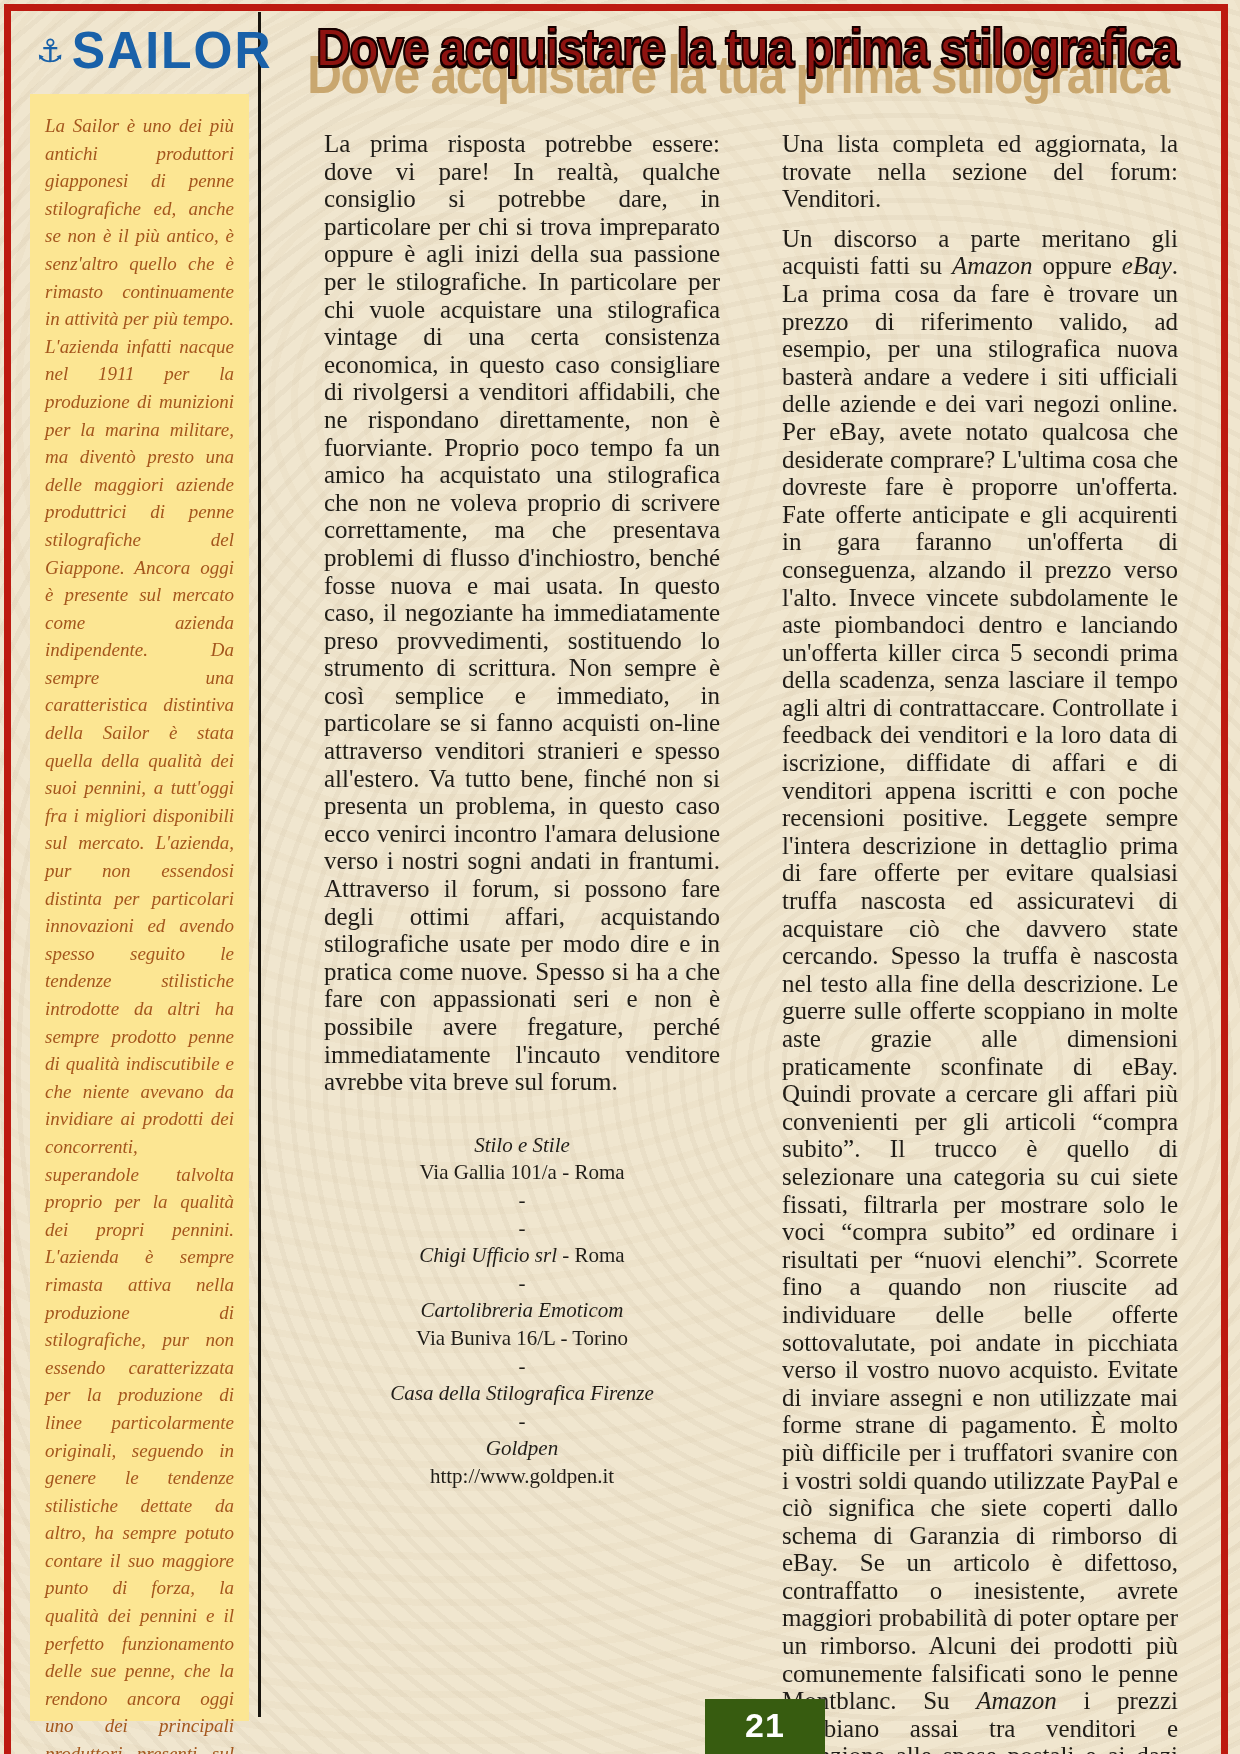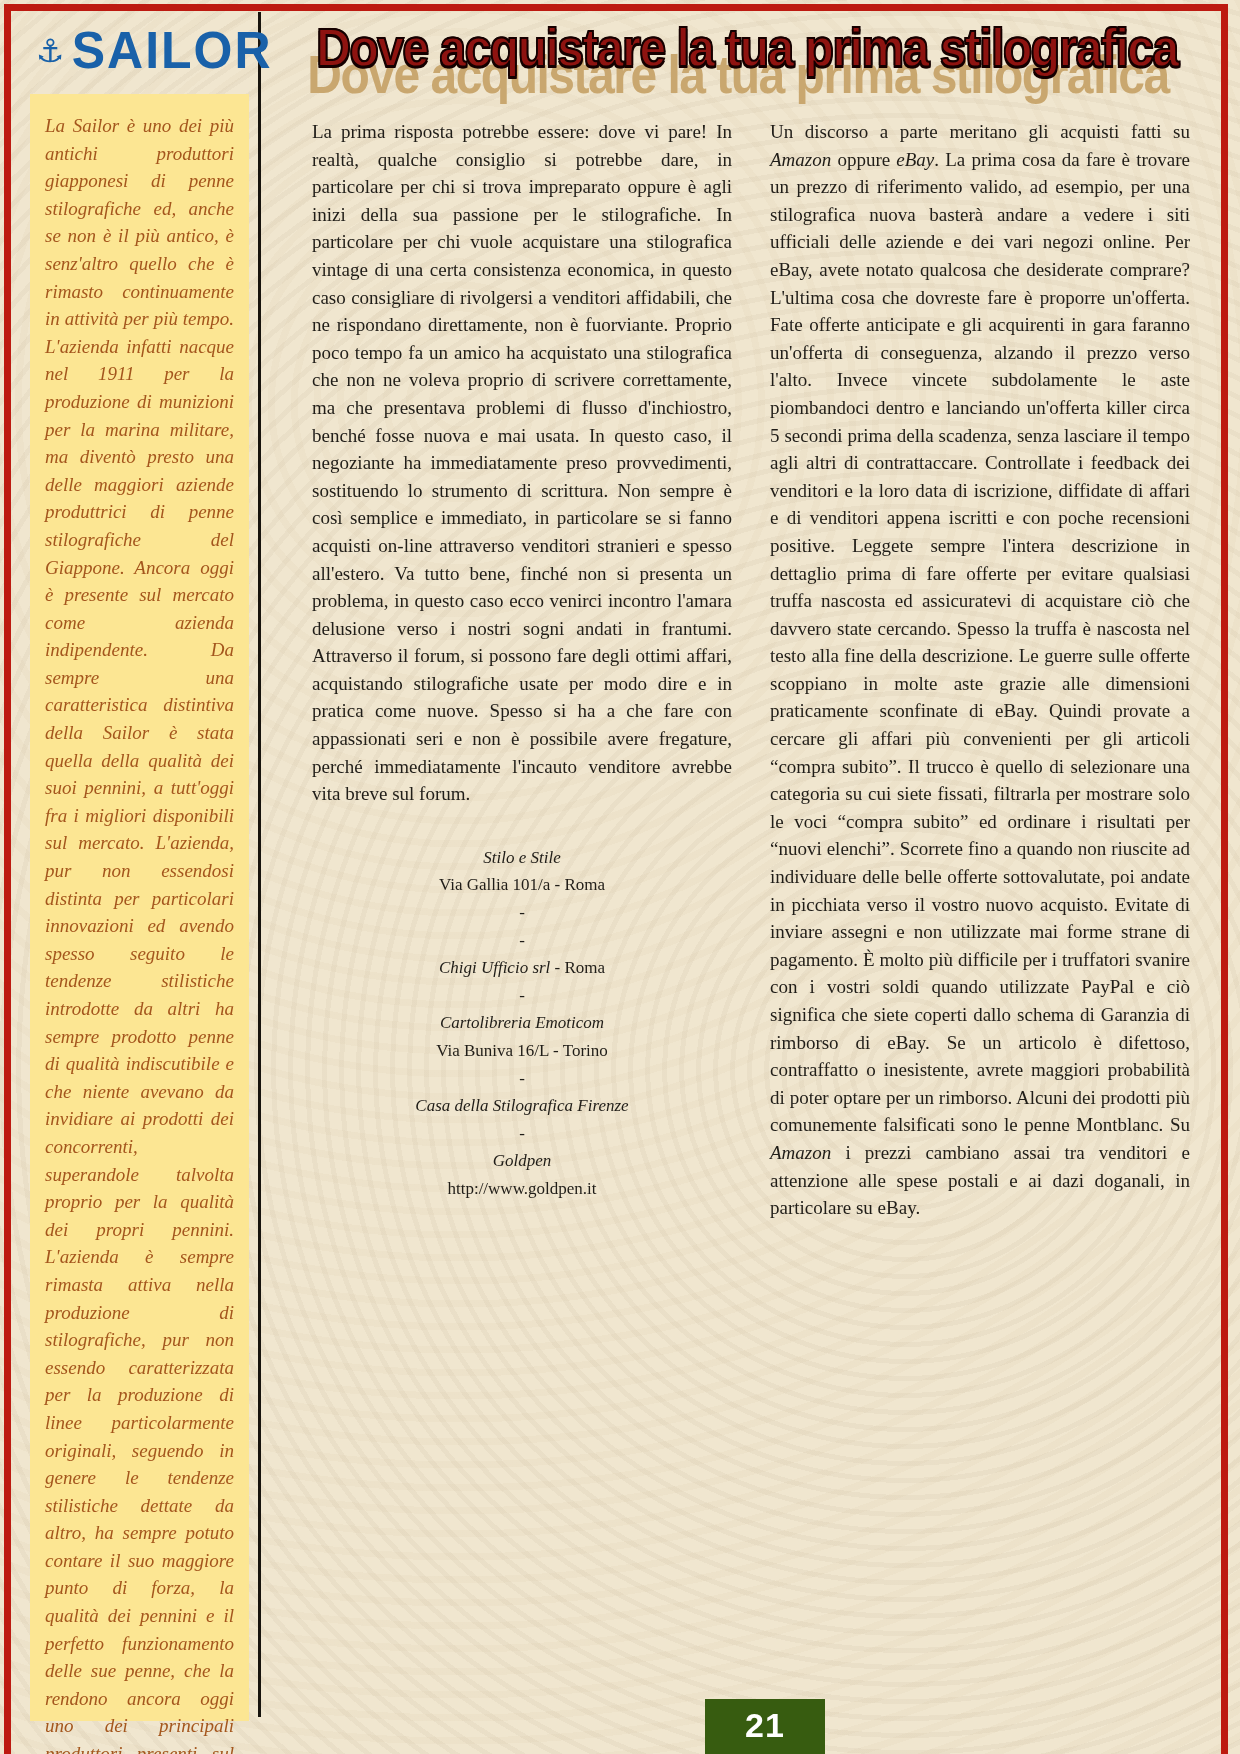--- a/index.html
+++ b/index.html
@@ -38,25 +38,25 @@
     background:#fce693;box-sizing:border-box;padding:18px 15px;z-index:1;
   }
   .sidebar p{
     margin:0;font-style:italic;font-size:19px;line-height:27.6px;color:#a4561d;
     text-align:justify;hyphens:auto;-webkit-hyphens:auto;
   }
   .col{position:absolute;top:118px;width:420px;color:#201d18;}
   .col-left{left:312px;}
   .col-right{left:770px;}
   .body-p{
-    margin:0;font-size:19px;line-height:27.6px;text-align:justify;
+    margin:12px;font-size:25px;line-height:27.6px;text-align:justify;
     hyphens:auto;-webkit-hyphens:auto;
   }
   .it{font-style:italic;}
-  .shops{text-align:center;font-size:17px;line-height:27.6px;margin-top:36px;}
+  .shops{text-align:center;font-size:21px;line-height:27.6px;margin-top:36px;}
   .shop-line{min-height:27.6px;}
   .url{cursor:pointer;}
   .pagenum{
     position:absolute;left:705px;top:1699px;width:120px;height:62px;
     background:#375c10;color:#ffffff;text-align:center;z-index:6;
     font-family:"Liberation Sans",sans-serif;font-weight:bold;font-size:34px;
     box-sizing:border-box;padding-top:7px;letter-spacing:1px;
   }
 </style>
 </head>
@@ -95,20 +95,21 @@
       <div class="shop-line"><span class="it"></span><span>Via Buniva 16/L - Torino</span></div>
       <div class="shop-line"><span class="it"></span><span>-</span></div>
       <div class="shop-line"><span class="it">Casa della Stilografica Firenze</span><span></span></div>
       <div class="shop-line"><span class="it"></span><span>-</span></div>
       <div class="shop-line"><span class="it">Goldpen</span><span></span></div>
       <div class="shop-line"><span class="it"></span><span class="url">http://www.goldpen.it</span></div>
     </div>
   </div>
 
   <div class="col col-right">
+    <p class="body-p">Una lista completa ed aggiornata, la trovate nella sezione del forum: Venditori.</p>
     <p class="body-p"><span>Un discorso a parte meritano gli acquisti fatti su </span><span class="it">Amazon</span><span> oppure </span><span class="it">eBay</span><span>. La prima cosa da fare è trovare un prezzo di riferimento valido, ad esempio, per una stilografica nuova basterà andare a vedere i siti ufficiali delle aziende e dei vari negozi online. Per eBay, avete notato qualcosa che desiderate comprare? L'ultima cosa che dovreste fare è proporre un'offerta. Fate offerte anticipate e gli acquirenti in gara faranno un'offerta di conseguenza, alzando il prezzo verso l'alto. Invece vincete subdolamente le aste piombandoci dentro e lanciando un'offerta killer circa 5 secondi prima della scadenza, senza lasciare il tempo agli altri di contrattaccare. Controllate i feedback dei venditori e la loro data di iscrizione, diffidate di affari e di venditori appena iscritti e con poche recensioni positive. Leggete sempre l'intera descrizione in dettaglio prima di fare offerte per evitare qualsiasi truffa nascosta ed assicuratevi di acquistare ciò che davvero state cercando. Spesso la truffa è nascosta nel testo alla fine della descrizione. Le guerre sulle offerte scoppiano in molte aste grazie alle dimensioni praticamente sconfinate di eBay. Quindi provate a cercare gli affari più convenienti per gli articoli “compra subito”. Il trucco è quello di selezionare una categoria su cui siete fissati, filtrarla per mostrare solo le voci “compra subito” ed ordinare i risultati per “nuovi elenchi”. Scorrete fino a quando non riuscite ad individuare delle belle offerte sottovalutate, poi andate in picchiata verso il vostro nuovo acquisto. Evitate di inviare assegni e non utilizzate mai forme strane di pagamento. È molto più difficile per i truffatori svanire con i vostri soldi quando utilizzate PayPal e ciò significa che siete coperti dallo schema di Garanzia di rimborso di eBay. Se un articolo è difettoso, contraffatto o inesistente, avrete maggiori probabilità di poter optare per un rimborso. Alcuni dei prodotti più comunemente falsificati sono le penne Montblanc. Su </span><span class="it">Amazon</span><span> i prezzi cambiano assai tra venditori e attenzione alle spese postali e ai dazi doganali, in particolare su eBay.</span></p>
   </div>
 
   <div class="pagenum">
     <span>21</span>
   </div>
 
 </div>
 
 </body></html>

